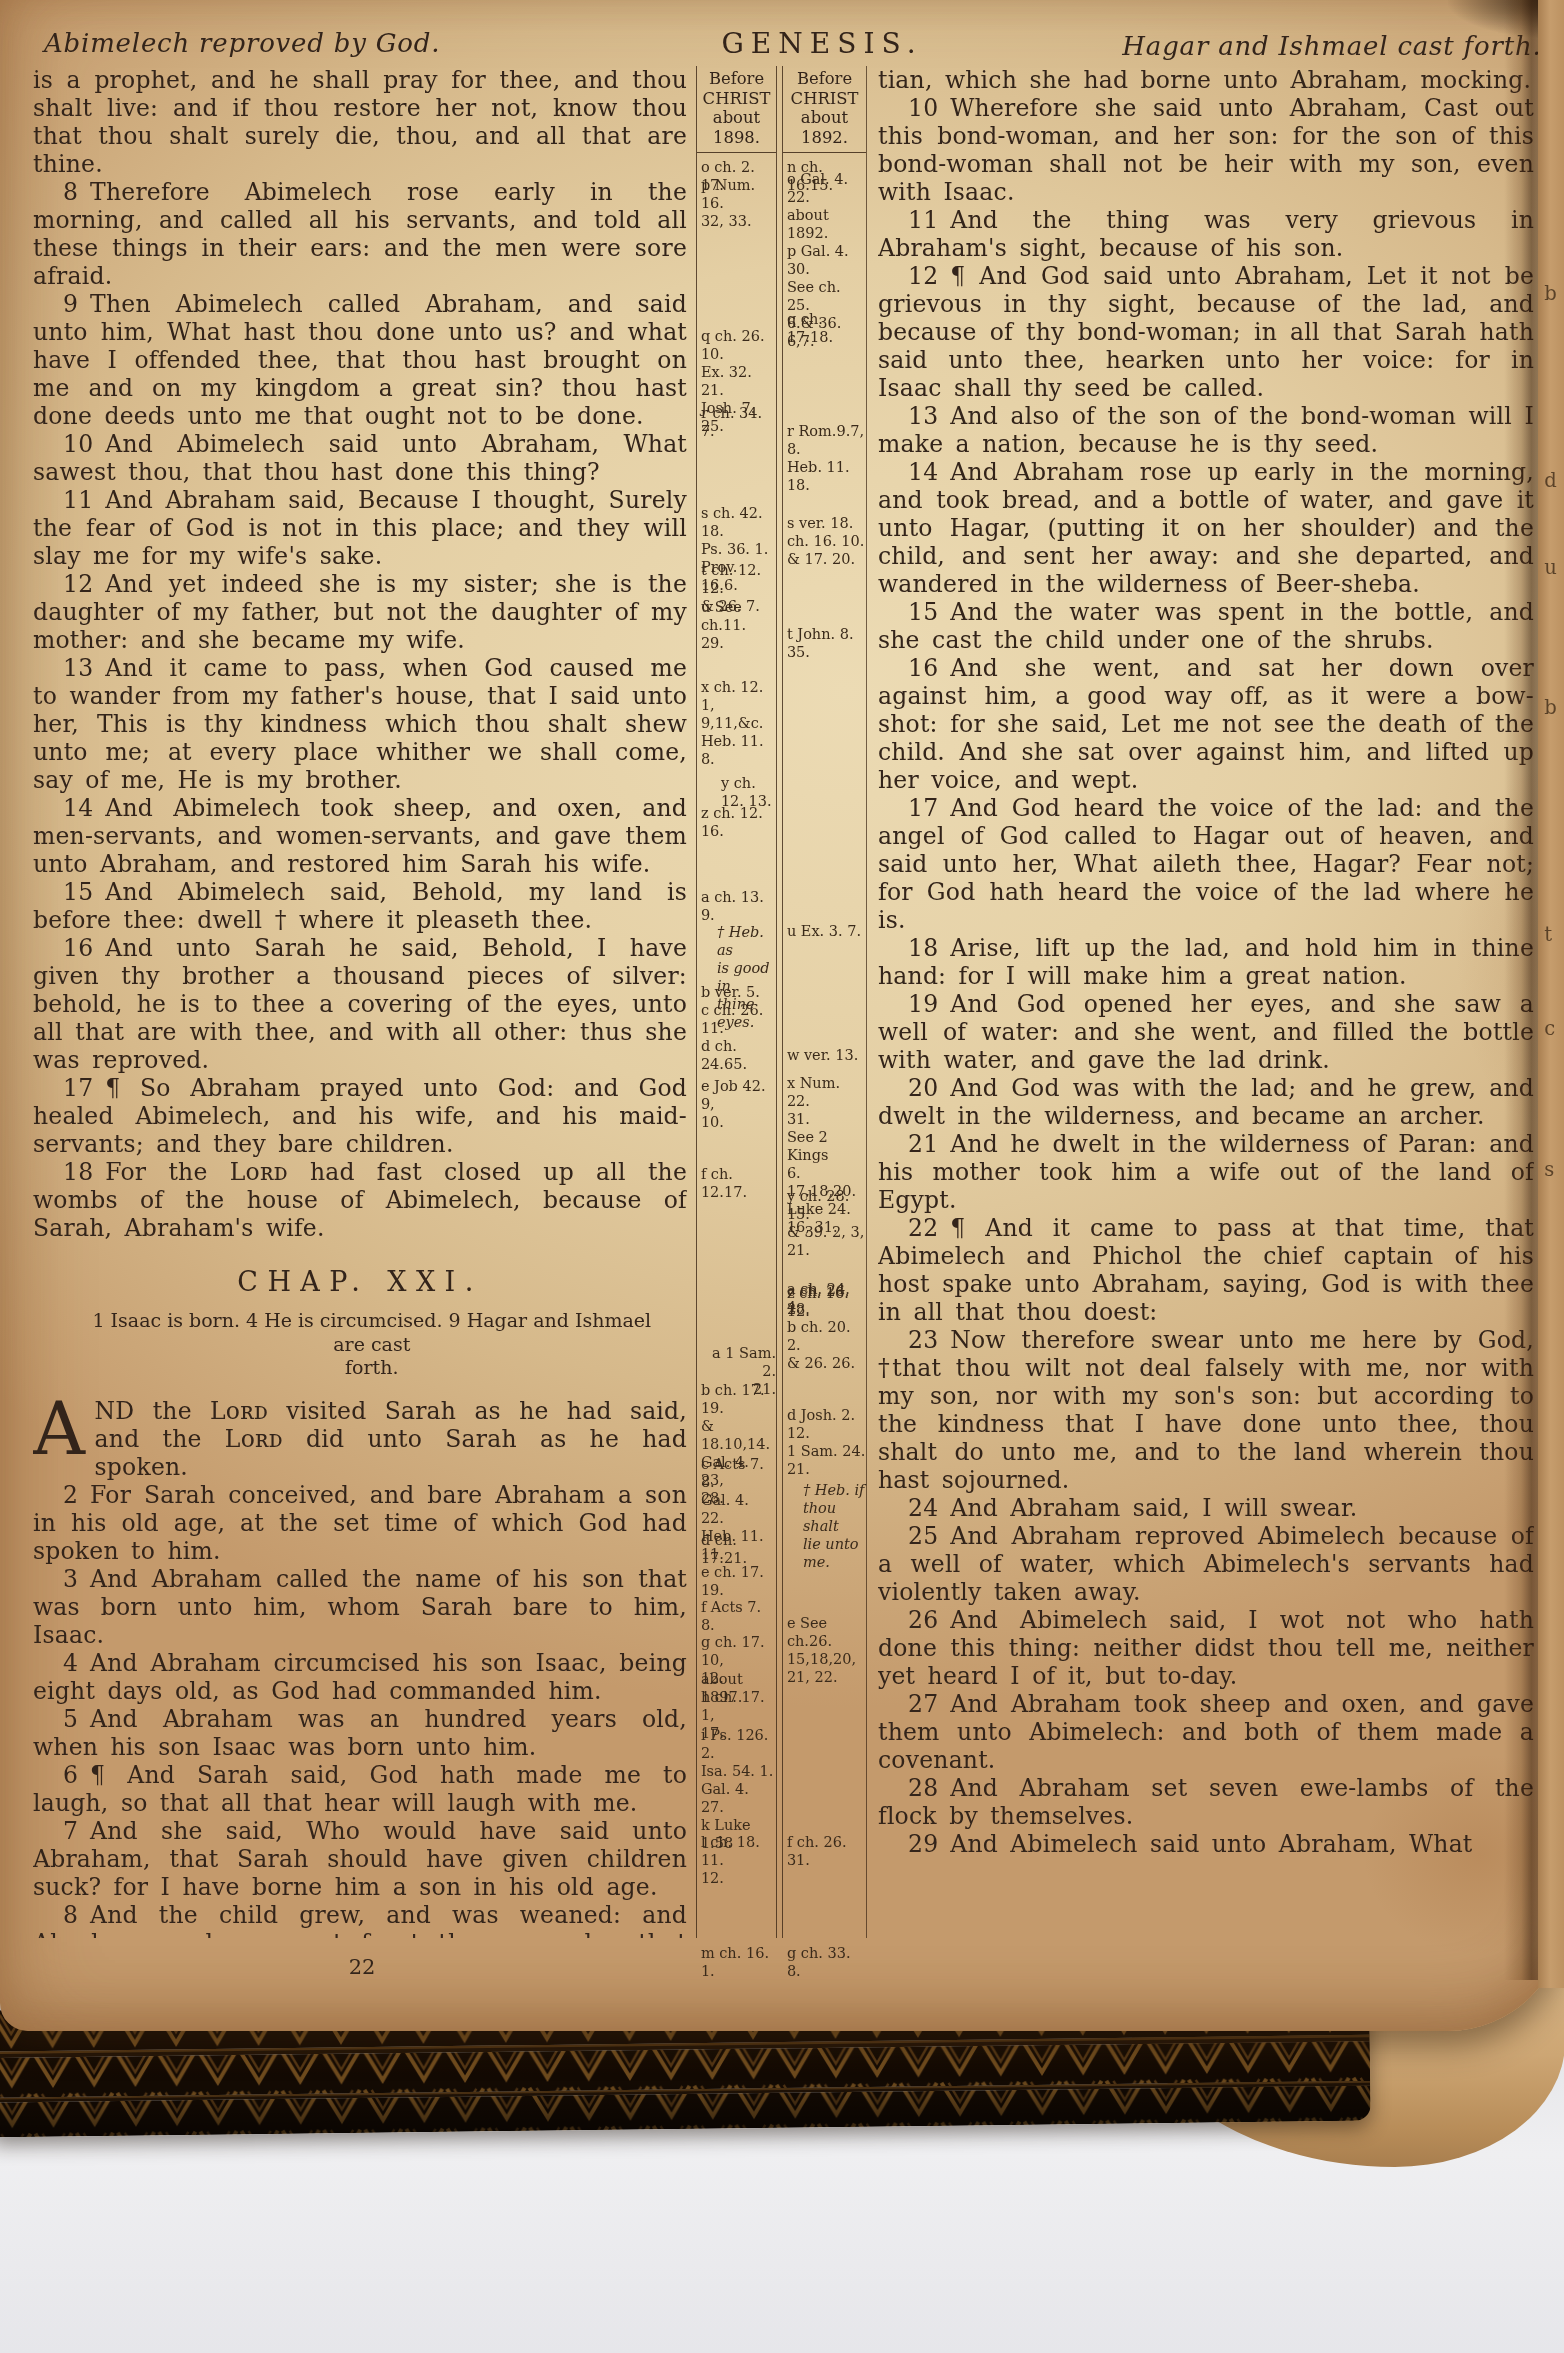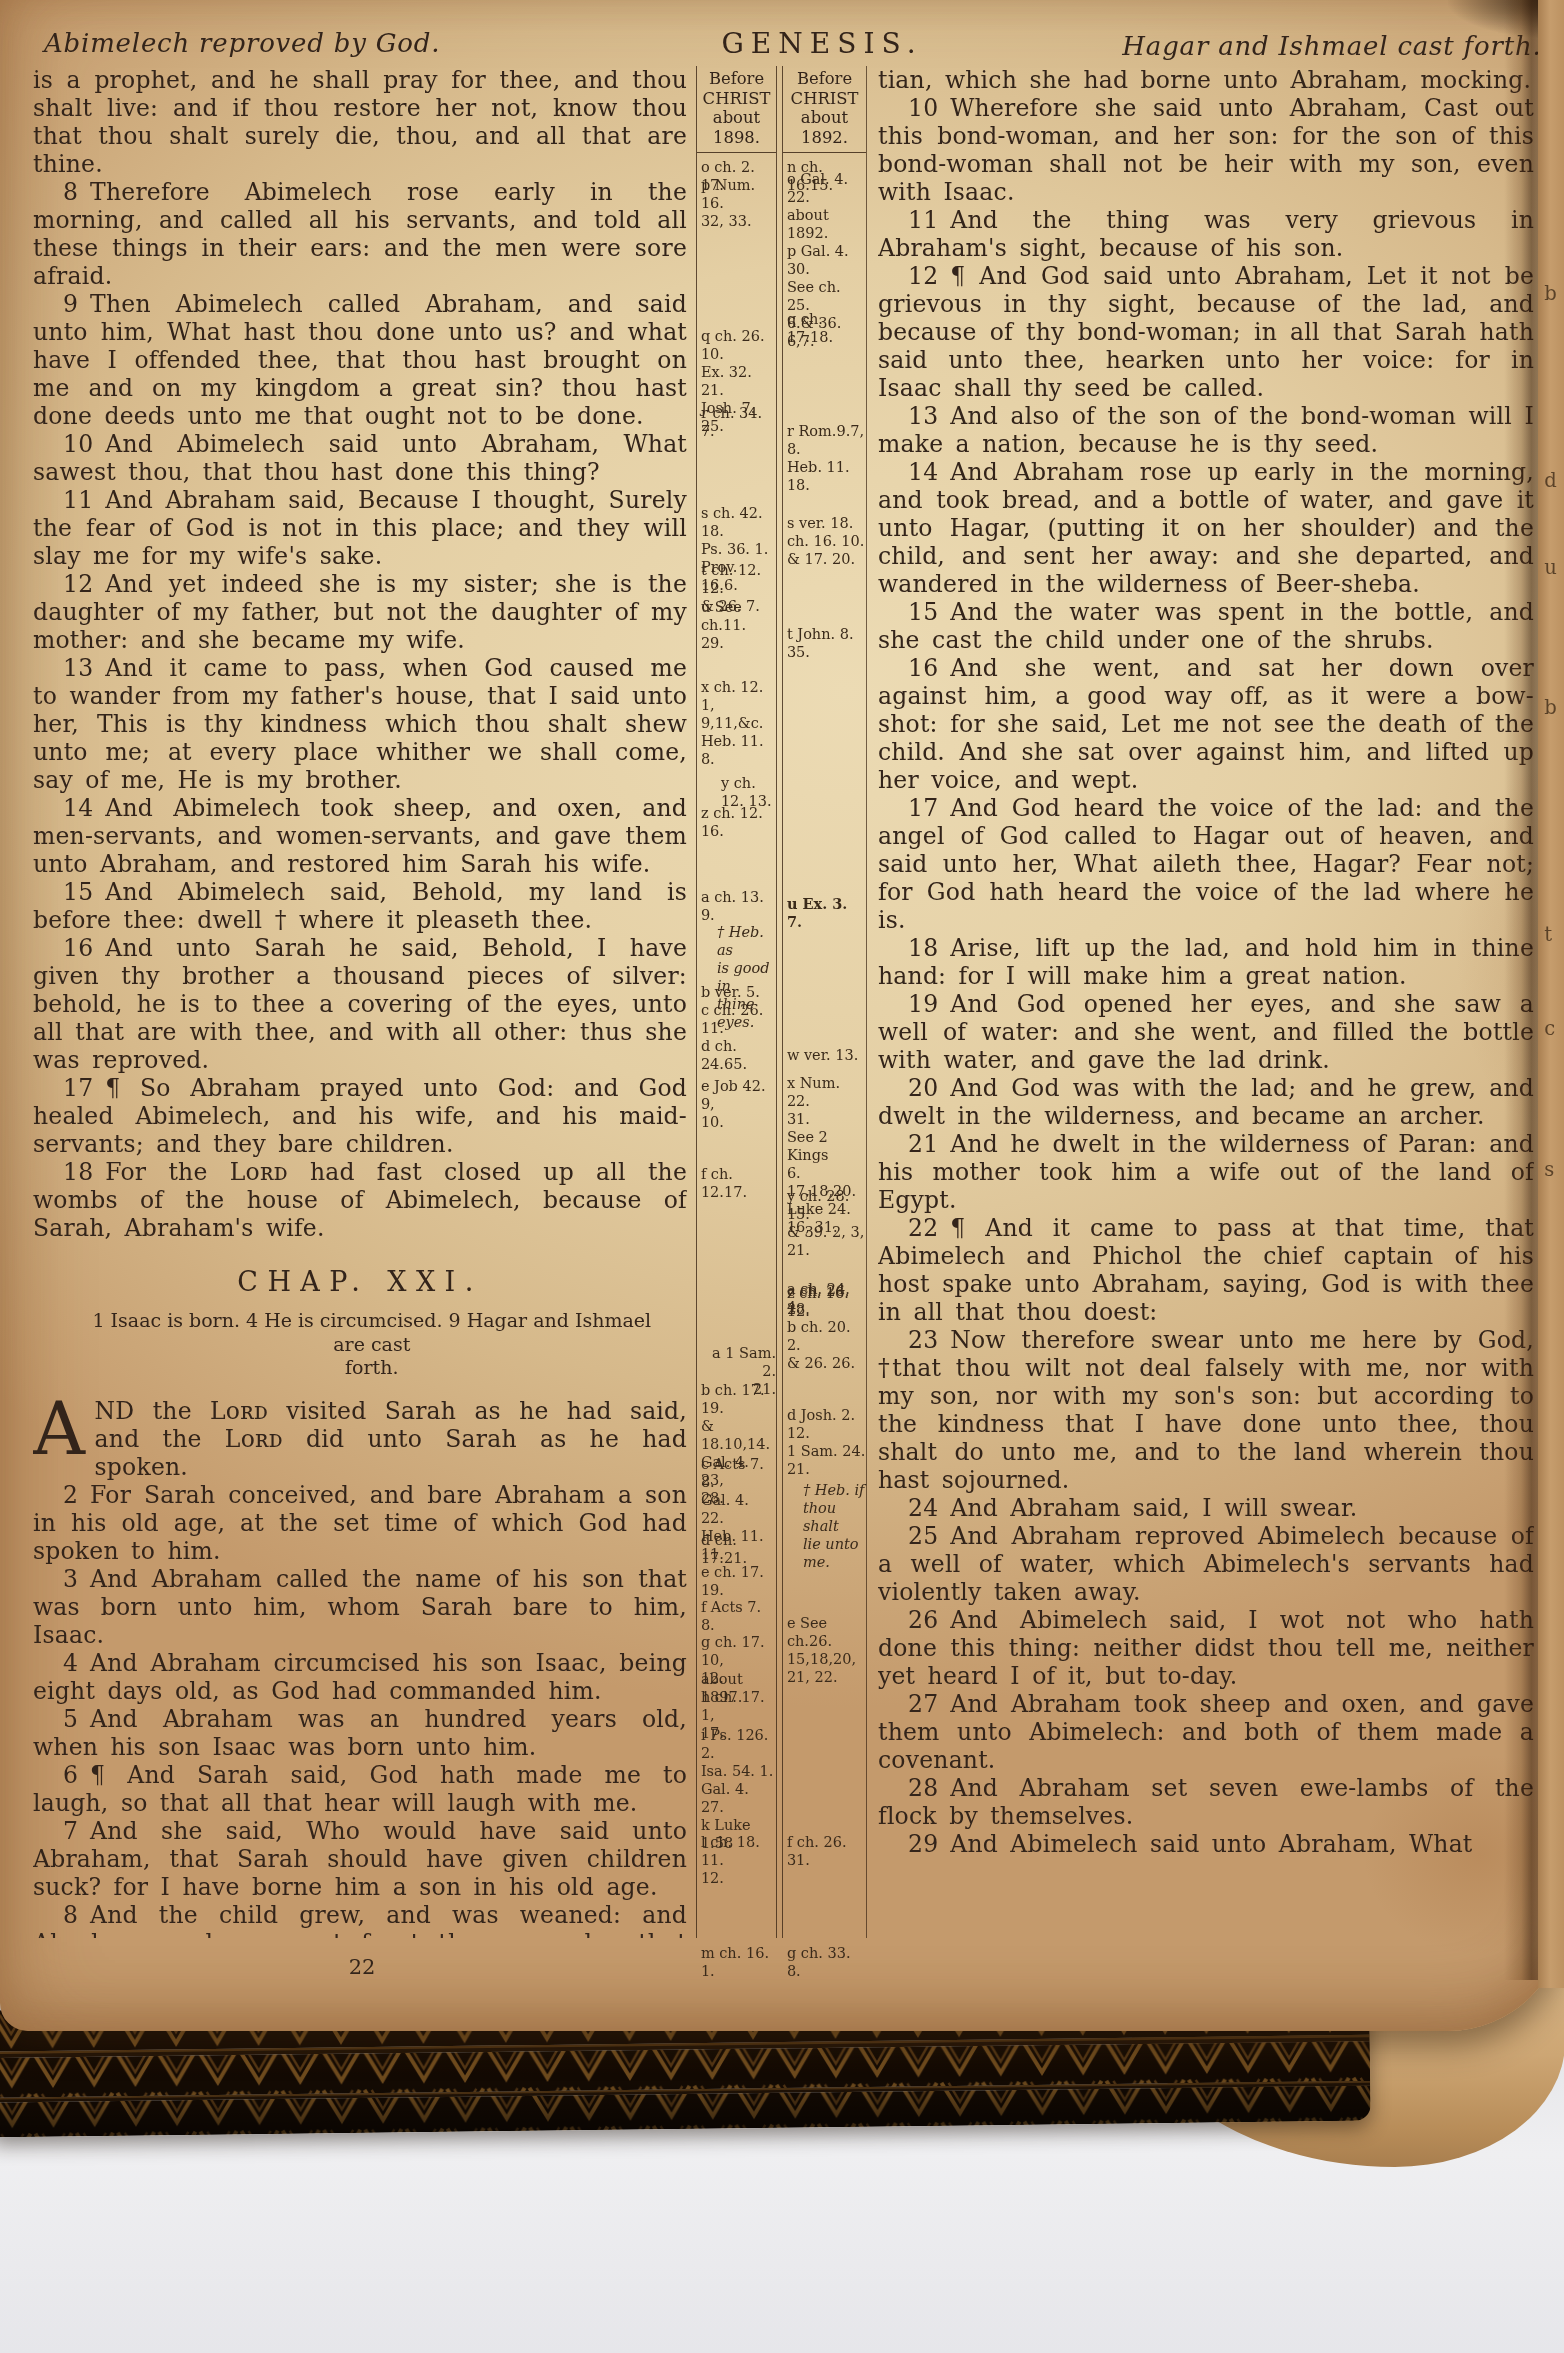--- a/index.html
+++ b/index.html
@@ -220,21 +220,21 @@
           <div class="ref" style="top: 244px;">q ch. 17.18.</div>
           <div class="ref" style="top: 356px;">r Rom.9.7,
  8.
 Heb. 11.
  18.</div>
           <div class="ref" style="top: 448px;">s ver. 18.
 ch. 16. 10.
  &amp; 17. 20.</div>
           <div class="ref" style="top: 559px;">t John. 8.
  35.</div>
-          <div class="ref" style="top: 829px; font-weight: bold;">u Ex. 3. 7.</div>
+          <div class="ref" style="top: 856px;">u Ex. 3. 7.</div>
           <div class="ref" style="top: 980px;">w ver. 13.</div>
           <div class="ref" style="top: 1008px;">x Num. 22.
  31.
 See 2 Kings
 6. 17,18,20.
 Luke 24.
  16, 31.</div>
           <div class="ref" style="top: 1121px;">y ch. 28. 15.
 &amp; 39. 2, 3,
  21.</div>

